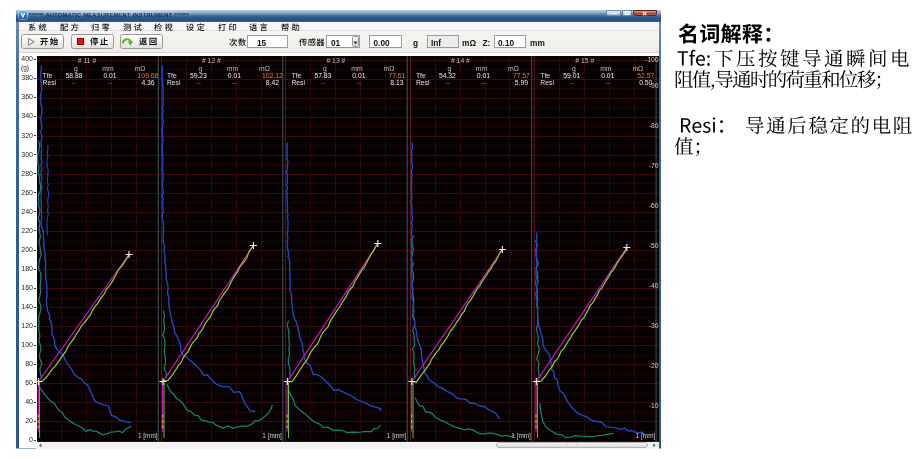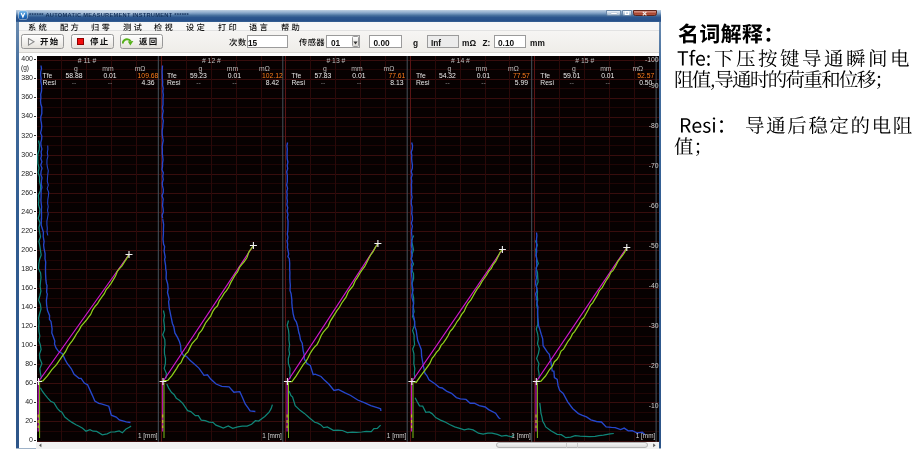--- a/index.html
+++ b/index.html
@@ -64,21 +64,21 @@
     <path d="M0.5 5.5 Q1.5 1.2 5 1.2 Q7.5 1.2 8.6 3.2" fill="none" stroke="#55b019" stroke-width="2"></path>
     <path d="M5.8 3.4 L11.4 3.1 L8.3 7.6 Z" fill="#55b019"></path>
   </svg>
 <svg style="position:absolute;left:139px;top:37.3px;overflow:visible" width="21" height="13">
     <path d="M0.4 -6.4C0.8 -6.0 1.4 -5.4 1.6 -5.0L2.5 -5.6C2.2 -6.0 1.6 -6.5 1.3 -6.9ZM2.3 -4.1H0.3V-3.2H1.3V-1.1C0.9 -0.9 0.5 -0.7 0.2 -0.2L0.9 0.7C1.1 0.3 1.5 -0.3 1.7 -0.3C1.9 -0.3 2.2 -0.0 2.6 0.2C3.3 0.5 4.0 0.6 5.1 0.6C6.0 0.6 7.3 0.6 7.9 0.5C7.9 0.2 8.1 -0.3 8.2 -0.6C7.3 -0.4 6.0 -0.4 5.1 -0.4C4.2 -0.4 3.4 -0.4 2.8 -0.7C2.6 -0.8 2.4 -0.9 2.3 -1.0ZM4.1 -3.4 5.3 -2.4C4.8 -2.0 4.3 -1.7 3.7 -1.5C3.9 -1.3 4.2 -0.9 4.3 -0.7C4.9 -0.9 5.5 -1.3 6.0 -1.7C6.4 -1.3 6.8 -1.0 7.0 -0.7L7.8 -1.4C7.5 -1.7 7.1 -2.0 6.6 -2.4C7.1 -3.1 7.5 -3.9 7.7 -4.9L7.1 -5.1L6.9 -5.1H4.2V-5.7C5.5 -5.8 7.0 -6.0 8.1 -6.3L7.2 -7.1C6.3 -6.8 4.6 -6.6 3.2 -6.6V-4.7C3.2 -3.7 3.1 -2.3 2.3 -1.4C2.5 -1.2 3.0 -1.0 3.2 -0.8C3.9 -1.7 4.1 -3.1 4.2 -4.2H6.5C6.4 -3.8 6.1 -3.4 5.9 -3.1L4.8 -4.0ZM13.2 -4.0H14.7V-2.5H13.2ZM12.3 -4.8V-1.6H15.7V-4.8ZM10.4 -6.9V0.7H11.4V0.3H16.5V0.7H17.6V-6.9ZM11.4 -0.6V-5.8H16.5V-0.6Z" transform="translate(0,7.6)" fill="#111"></path>
   </svg>
 <svg style="position:absolute;left:229px;top:37.6px;overflow:visible" width="19" height="13">
     <path d="M0.4 -5.9C1.0 -5.6 1.7 -5.1 2.1 -4.7L2.6 -5.4C2.2 -5.7 1.5 -6.2 0.9 -6.5ZM0.3 -0.6 1.0 -0.1C1.6 -0.9 2.2 -1.8 2.6 -2.7L2.0 -3.2C1.5 -2.3 0.8 -1.3 0.3 -0.6ZM3.7 -7.1C3.5 -5.7 3.0 -4.4 2.3 -3.6C2.5 -3.5 2.9 -3.3 3.1 -3.2C3.4 -3.6 3.8 -4.2 4.0 -4.9H6.9C6.7 -4.4 6.5 -3.8 6.3 -3.4C6.5 -3.3 6.9 -3.2 7.0 -3.1C7.3 -3.7 7.7 -4.6 7.9 -5.4L7.3 -5.8L7.2 -5.7H4.3C4.4 -6.1 4.5 -6.5 4.6 -6.9ZM4.7 -4.6V-4.1C4.7 -2.9 4.5 -1.1 2.0 0.1C2.2 0.3 2.5 0.6 2.6 0.8C4.1 -0.0 4.9 -1.0 5.2 -2.0C5.7 -0.8 6.4 0.2 7.6 0.6C7.7 0.4 8.0 0.1 8.1 -0.1C6.7 -0.6 5.9 -1.8 5.5 -3.4C5.6 -3.7 5.6 -3.9 5.6 -4.0V-4.6ZM12.6 -7.0C12.4 -6.6 12.2 -6.2 11.9 -5.9L12.5 -5.6C12.7 -5.9 13.0 -6.3 13.2 -6.7ZM9.6 -6.7C9.8 -6.3 10.0 -5.9 10.1 -5.6L10.7 -5.8C10.6 -6.1 10.4 -6.6 10.1 -6.9ZM12.2 -2.1C12.0 -1.7 11.8 -1.4 11.5 -1.1C11.2 -1.3 11.0 -1.4 10.7 -1.5L11.0 -2.1ZM9.7 -1.3C10.1 -1.1 10.6 -0.9 11.0 -0.7C10.5 -0.3 9.8 -0.1 9.2 0.1C9.3 0.2 9.5 0.5 9.6 0.7C10.3 0.4 11.0 0.1 11.6 -0.3C11.9 -0.2 12.1 -0.0 12.3 0.1L12.8 -0.4C12.6 -0.5 12.4 -0.7 12.1 -0.8C12.6 -1.3 12.9 -1.9 13.1 -2.6L12.7 -2.8L12.6 -2.8H11.3L11.5 -3.1L10.8 -3.3C10.7 -3.1 10.6 -2.9 10.6 -2.8H9.5V-2.1H10.2C10.1 -1.8 9.9 -1.5 9.7 -1.3ZM11.0 -7.1V-5.6H9.3V-4.9H10.7C10.3 -4.4 9.7 -4.0 9.2 -3.8C9.3 -3.6 9.5 -3.3 9.6 -3.2C10.1 -3.4 10.6 -3.8 11.0 -4.3V-3.4H11.7V-4.4C12.1 -4.1 12.5 -3.8 12.7 -3.6L13.1 -4.2C13.0 -4.3 12.3 -4.7 11.9 -4.9H13.4V-5.6H11.7V-7.1ZM14.1 -7.0C13.9 -5.6 13.5 -4.1 12.9 -3.3C13.0 -3.1 13.4 -2.9 13.5 -2.8C13.7 -3.0 13.8 -3.3 14.0 -3.7C14.2 -2.9 14.4 -2.3 14.7 -1.7C14.2 -0.9 13.6 -0.3 12.7 0.1C12.8 0.2 13.0 0.6 13.1 0.7C13.9 0.3 14.6 -0.2 15.0 -0.9C15.5 -0.3 16.0 0.3 16.6 0.6C16.7 0.4 16.9 0.2 17.1 0.0C16.4 -0.4 15.9 -0.9 15.5 -1.7C15.9 -2.5 16.2 -3.5 16.4 -4.8H16.9V-5.5H14.6C14.7 -6.0 14.8 -6.4 14.8 -6.9ZM15.6 -4.8C15.5 -3.9 15.3 -3.2 15.1 -2.5C14.8 -3.2 14.6 -3.9 14.4 -4.8Z" transform="translate(0,7.4)" fill="#111"></path>
   </svg>
 <div style="position:absolute;left:247px;top:35.2px;width:41px;height:13.2px;background:#fff;border:0.8px solid #9b9b9b;"></div>
-<div class="abs" style="left:248px;top:37.8px;font-size:8.3px;font-weight:bold;color:#111;">15</div>
+<div class="abs" style="left:257px;top:37.8px;font-size:8.3px;font-weight:bold;color:#111;">15</div>
 <svg style="position:absolute;left:299px;top:37.6px;overflow:visible" width="27" height="13">
     <path d="M2.1 -7.1C1.7 -5.8 0.9 -4.6 0.1 -3.8C0.3 -3.6 0.5 -3.2 0.6 -3.0C0.8 -3.2 1.0 -3.5 1.3 -3.8V0.7H2.0V-5.0C2.4 -5.6 2.7 -6.2 2.9 -6.8ZM3.9 -1.0C4.7 -0.5 5.7 0.2 6.1 0.7L6.7 0.1C6.5 -0.1 6.2 -0.3 5.8 -0.6C6.5 -1.3 7.2 -2.0 7.7 -2.7L7.1 -3.0L7.0 -3.0H4.4L4.7 -3.8H8.0V-4.6H4.9L5.1 -5.4H7.6V-6.2H5.3L5.5 -6.9L4.7 -7.0L4.5 -6.2H2.9V-5.4H4.3L4.1 -4.6H2.5V-3.8H3.9C3.7 -3.2 3.5 -2.7 3.4 -2.2H6.3C6.0 -1.8 5.6 -1.4 5.2 -1.0C4.9 -1.2 4.7 -1.4 4.4 -1.5ZM10.6 -5.1V-4.6H13.2V-5.1ZM10.8 -1.6V-0.3C10.8 0.4 11.0 0.6 12.1 0.6C12.3 0.6 13.7 0.6 13.9 0.6C14.8 0.6 15.0 0.4 15.1 -0.7C14.9 -0.8 14.6 -0.9 14.4 -1.0C14.3 -0.1 14.3 -0.0 13.8 -0.0C13.5 -0.0 12.4 -0.0 12.2 -0.0C11.7 -0.0 11.6 -0.1 11.6 -0.3V-1.6ZM12.1 -1.7C12.5 -1.3 12.9 -0.8 13.1 -0.4L13.8 -0.8C13.6 -1.1 13.1 -1.6 12.7 -2.0ZM15.0 -1.4C15.3 -0.8 15.7 -0.2 15.8 0.3L16.6 0.0C16.4 -0.4 16.0 -1.1 15.7 -1.6ZM9.8 -1.4C9.6 -0.9 9.3 -0.3 8.9 0.1L9.7 0.4C10.0 -0.0 10.3 -0.7 10.5 -1.2ZM11.3 -3.6H12.5V-2.8H11.3ZM10.7 -4.2V-2.3H13.1V-2.3C13.3 -2.2 13.5 -2.0 13.6 -1.9C13.9 -2.0 14.2 -2.3 14.5 -2.5C14.8 -2.0 15.2 -1.8 15.7 -1.8C16.3 -1.8 16.6 -2.1 16.7 -3.2C16.5 -3.3 16.2 -3.4 16.1 -3.5C16.0 -2.8 16.0 -2.5 15.8 -2.5C15.5 -2.5 15.2 -2.7 15.0 -3.1C15.5 -3.6 15.9 -4.3 16.2 -5.1L15.5 -5.3C15.3 -4.7 15.0 -4.2 14.6 -3.8C14.5 -4.3 14.3 -4.9 14.3 -5.6H16.6V-6.3H15.7L16.0 -6.5C15.7 -6.7 15.3 -6.9 15.0 -7.1L14.5 -6.8C14.8 -6.6 15.1 -6.4 15.3 -6.3H14.2C14.2 -6.5 14.2 -6.8 14.2 -7.1H13.4C13.4 -6.8 13.4 -6.5 13.4 -6.3H9.6V-5.0C9.6 -4.2 9.5 -3.0 8.9 -2.1C9.1 -2.0 9.4 -1.8 9.5 -1.6C10.2 -2.6 10.3 -4.0 10.3 -5.0V-5.6H13.5C13.6 -4.7 13.8 -3.8 14.1 -3.2C13.8 -2.9 13.5 -2.6 13.1 -2.4V-4.2ZM19.0 -6.1H20.2V-5.1H19.0ZM22.5 -6.1H23.8V-5.1H22.5ZM22.3 -4.1C22.6 -3.9 23.0 -3.7 23.3 -3.6H21.1C21.3 -3.8 21.4 -4.1 21.6 -4.3L20.9 -4.4V-6.7H18.2V-4.4H20.7C20.6 -4.1 20.4 -3.8 20.2 -3.6H17.6V-2.9H19.5C19.0 -2.4 18.3 -2.0 17.4 -1.7C17.6 -1.6 17.8 -1.3 17.8 -1.1L18.2 -1.3V0.7H19.0V0.5H20.2V0.7H20.9V-1.9H19.4C19.9 -2.2 20.2 -2.5 20.6 -2.9H22.1C22.4 -2.5 22.8 -2.2 23.2 -1.9H21.8V0.7H22.5V0.5H23.8V0.7H24.6V-1.2L24.9 -1.1C25.0 -1.3 25.2 -1.6 25.4 -1.7C24.6 -1.9 23.7 -2.4 23.0 -2.9H25.2V-3.6H23.7L24.0 -3.8C23.7 -4.0 23.3 -4.2 23.0 -4.4H24.6V-6.7H21.8V-4.4H22.7ZM19.0 -0.2V-1.2H20.2V-0.2ZM22.5 -0.2V-1.2H23.8V-0.2Z" transform="translate(0,7.4)" fill="#111"></path>
   </svg>
 <div style="position:absolute;left:326px;top:35.2px;width:34px;height:13.2px;background:#fff;border:0.8px solid #9b9b9b;"></div>
 <div class="abs" style="left:331px;top:37.8px;font-size:8.3px;font-weight:bold;color:#111;">01</div>
 <div style="position:absolute;left:351.5px;top:36.2px;width:7.7px;height:11.2px;background:linear-gradient(180deg,#fdfdfd,#dcdad6);border:0.6px solid #999;border-radius:1.5px;"></div>
 <svg class="abs" style="left:353px;top:40.5px" width="5" height="4">
     <path d="M0.4 0.5 L4.6 0.5 L2.5 3.4 Z" fill="#333"></path>
   </svg>
 <div style="position:absolute;left:368.5px;top:35.2px;width:33.5px;height:13.2px;background:#fff;border:0.8px solid #9b9b9b;"></div>

